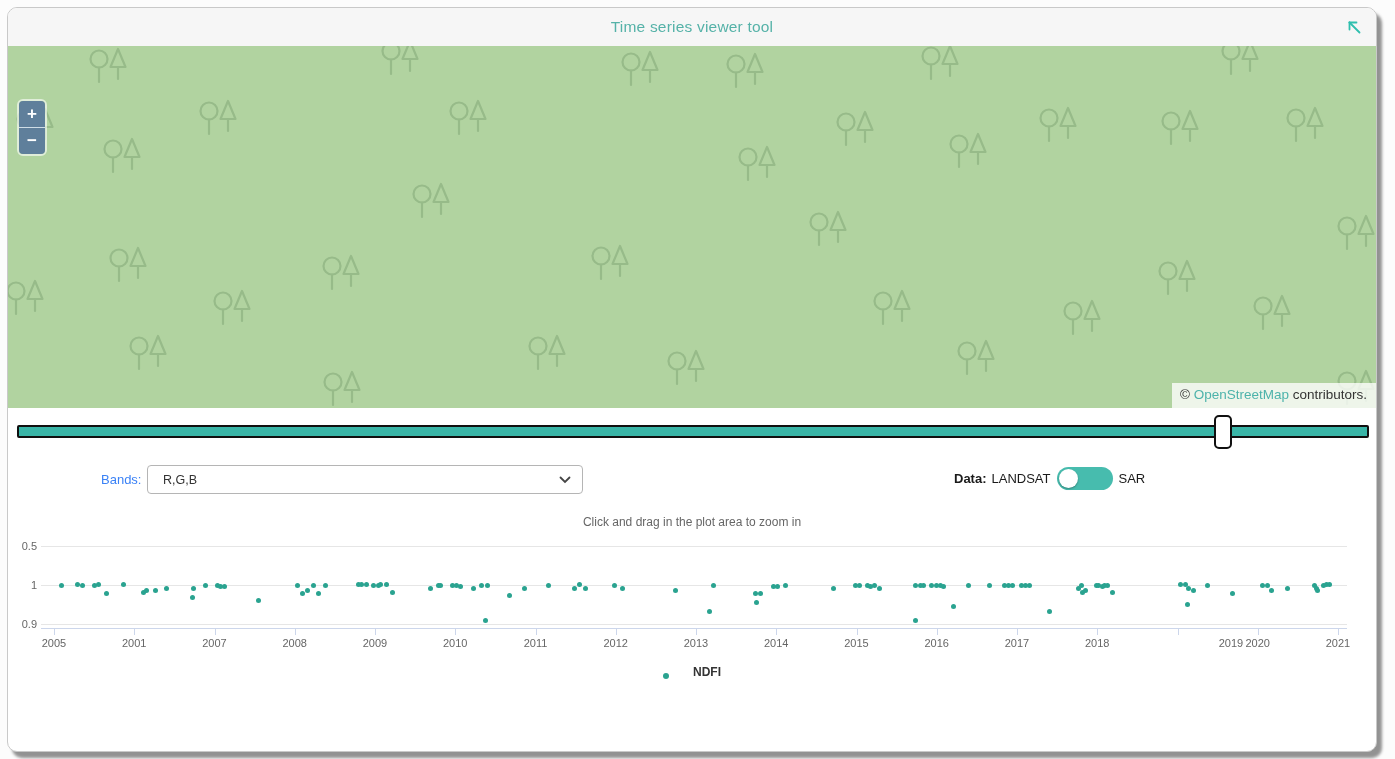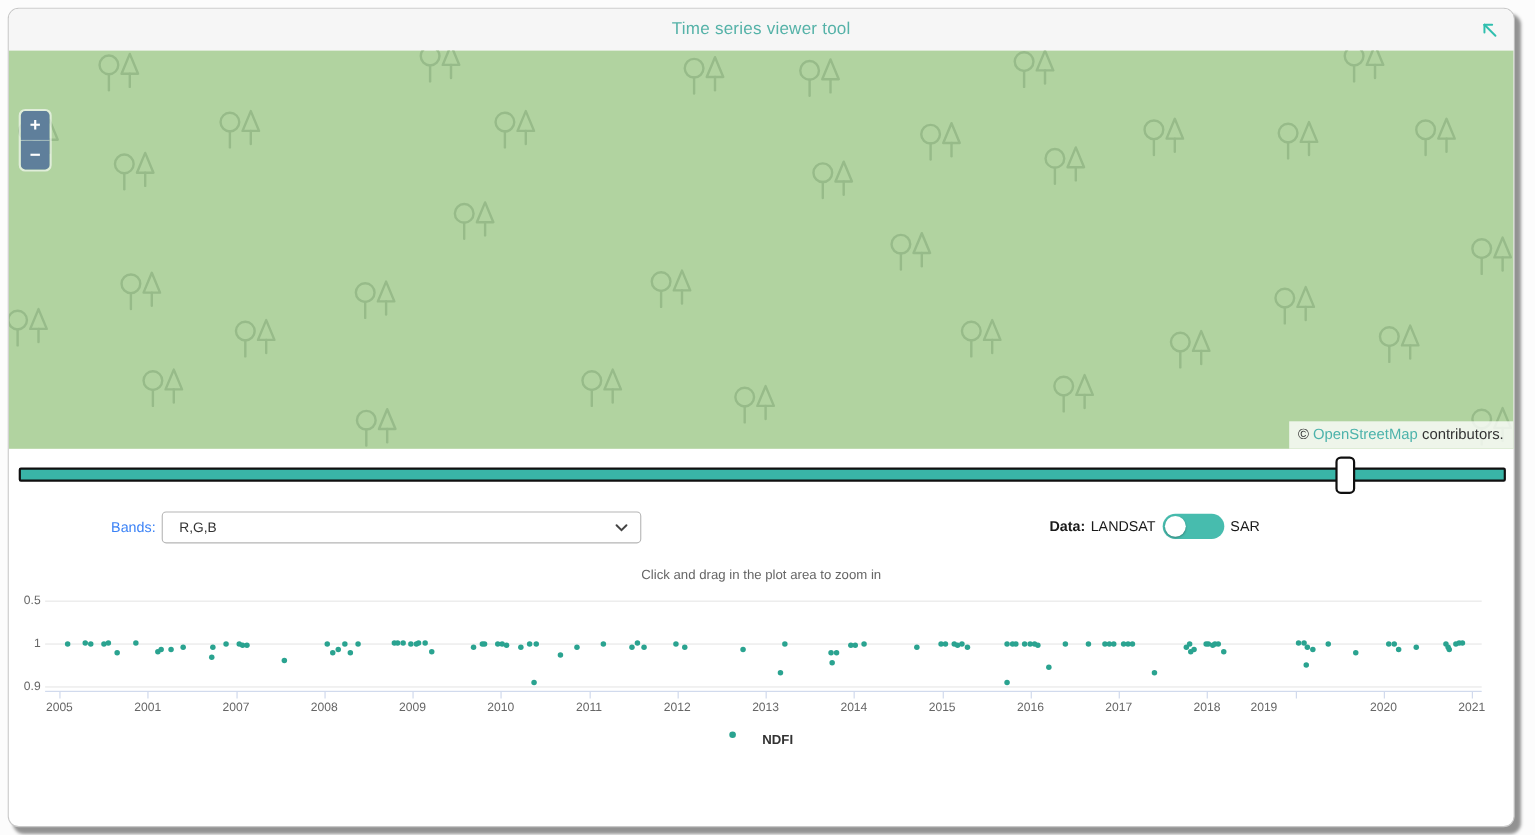--- a/index.html
+++ b/index.html
@@ -43,21 +43,21 @@
     box-shadow:0 1px 2px rgba(0,0,0,.3);}
   
   .chart-title{position:absolute;left:0;top:507px;width:1368px;text-align:center;font-size:12px;color:#666;}
   .gridline{position:absolute;left:33px;width:1306px;height:1px;background:#e6e6e6;}
   .xaxis-line{position:absolute;left:33px;top:620px;width:1306px;height:1px;background:#ccd6eb;}
   .ylab{position:absolute;left:0;width:29px;text-align:right;font-size:11px;color:#666;transform:translateY(-6px);}
   .xtick{position:absolute;top:621px;width:1px;height:6px;background:#ccd6eb;}
   .xlab{position:absolute;top:629px;width:60px;margin-left:-30px;text-align:center;font-size:11px;color:#666;}
   .pt{position:absolute;width:5px;height:5px;border-radius:50%;margin:-2.5px 0 0 -2.5px;}
   .plot-area{position:absolute;left:33px;top:530px;width:1306px;height:90px;cursor:crosshair;}
-  .legend{position:absolute;left:0;top:657px;width:1368px;display:flex;align-items:flex-start;justify-content:center;gap:24px;cursor:pointer;}
+  .legend{position:absolute;left:0;top:657px;width:1368px;display:flex;align-items:flex-end;justify-content:center;gap:24px;cursor:pointer;}
   .legend-dot{width:6px;height:6px;border-radius:50%;}
   .legend-label{font-size:12px;font-weight:bold;color:#333;}
 </style>
 </head>
 <body>
 
 <div class="card">
 
   <div class="header">
     <span class="title">Time series viewer tool</span>
@@ -407,21 +407,21 @@
       <div class="xlab" style="left: 768.25px;">2014</div>
       <div class="xtick" style="left: 848.5px;"></div>
       <div class="xlab" style="left: 848.5px;">2015</div>
       <div class="xtick" style="left: 928.75px;"></div>
       <div class="xlab" style="left: 928.75px;">2016</div>
       <div class="xtick" style="left: 1009px;"></div>
       <div class="xlab" style="left: 1009px;">2017</div>
       <div class="xtick" style="left: 1089.25px;"></div>
       <div class="xlab" style="left: 1089.25px;">2018</div>
       <div class="xtick" style="left: 1169.5px;"></div>
-      <div class="xlab" style="left: 1141px;">2019</div>
+      <div class="xlab" style="left: 1223px;">2019</div>
       <div class="xtick" style="left: 1249.75px;"></div>
       <div class="xlab" style="left: 1249.75px;">2020</div>
       <div class="xtick" style="left: 1330px;"></div>
       <div class="xlab" style="left: 1330px;">2021</div>
       <div class="pt" style="left: 53.2225px; top: 577px; background: rgb(42, 163, 144);"></div>
       <div class="pt" style="left: 69.2725px; top: 576.22px; background: rgb(42, 163, 144);"></div>
       <div class="pt" style="left: 74.0875px; top: 577px; background: rgb(42, 163, 144);"></div>
       <div class="pt" style="left: 86.125px; top: 577px; background: rgb(42, 163, 144);"></div>
       <div class="pt" style="left: 90.1375px; top: 576.22px; background: rgb(42, 163, 144);"></div>
       <div class="pt" style="left: 98.1625px; top: 585.97px; background: rgb(42, 163, 144);"></div>

